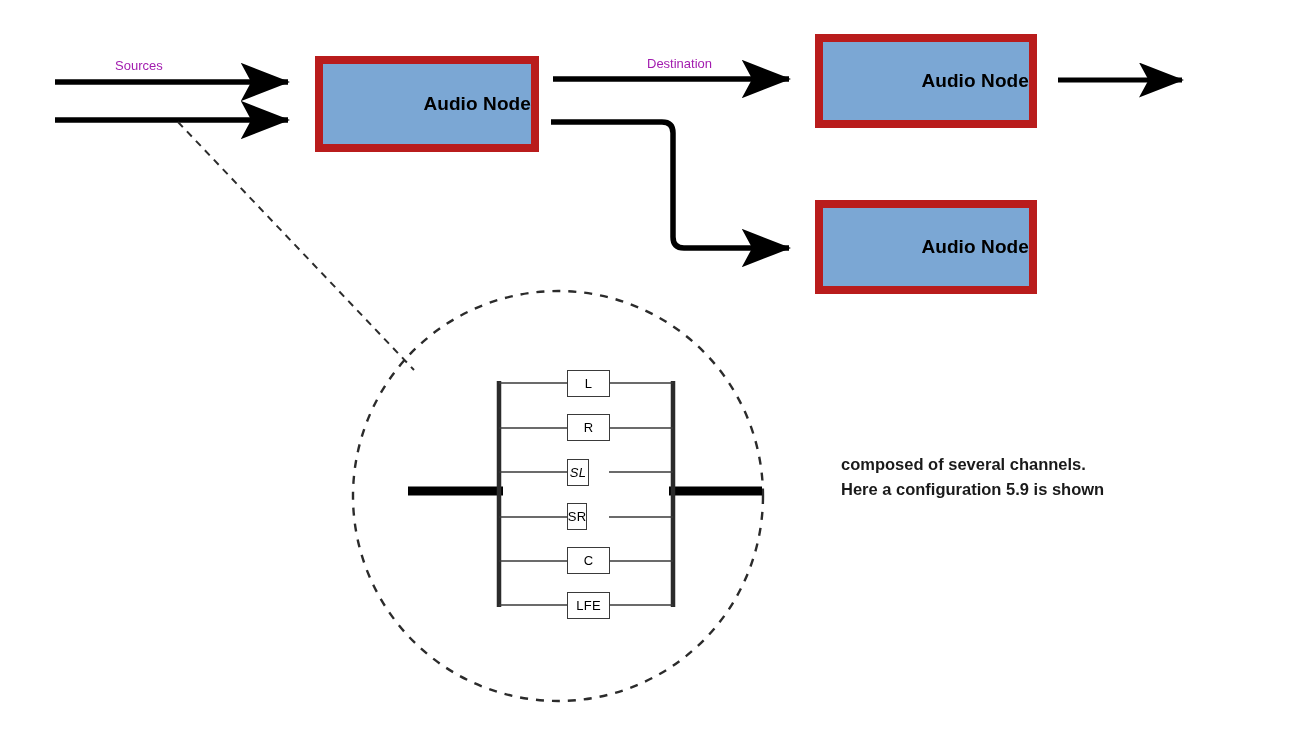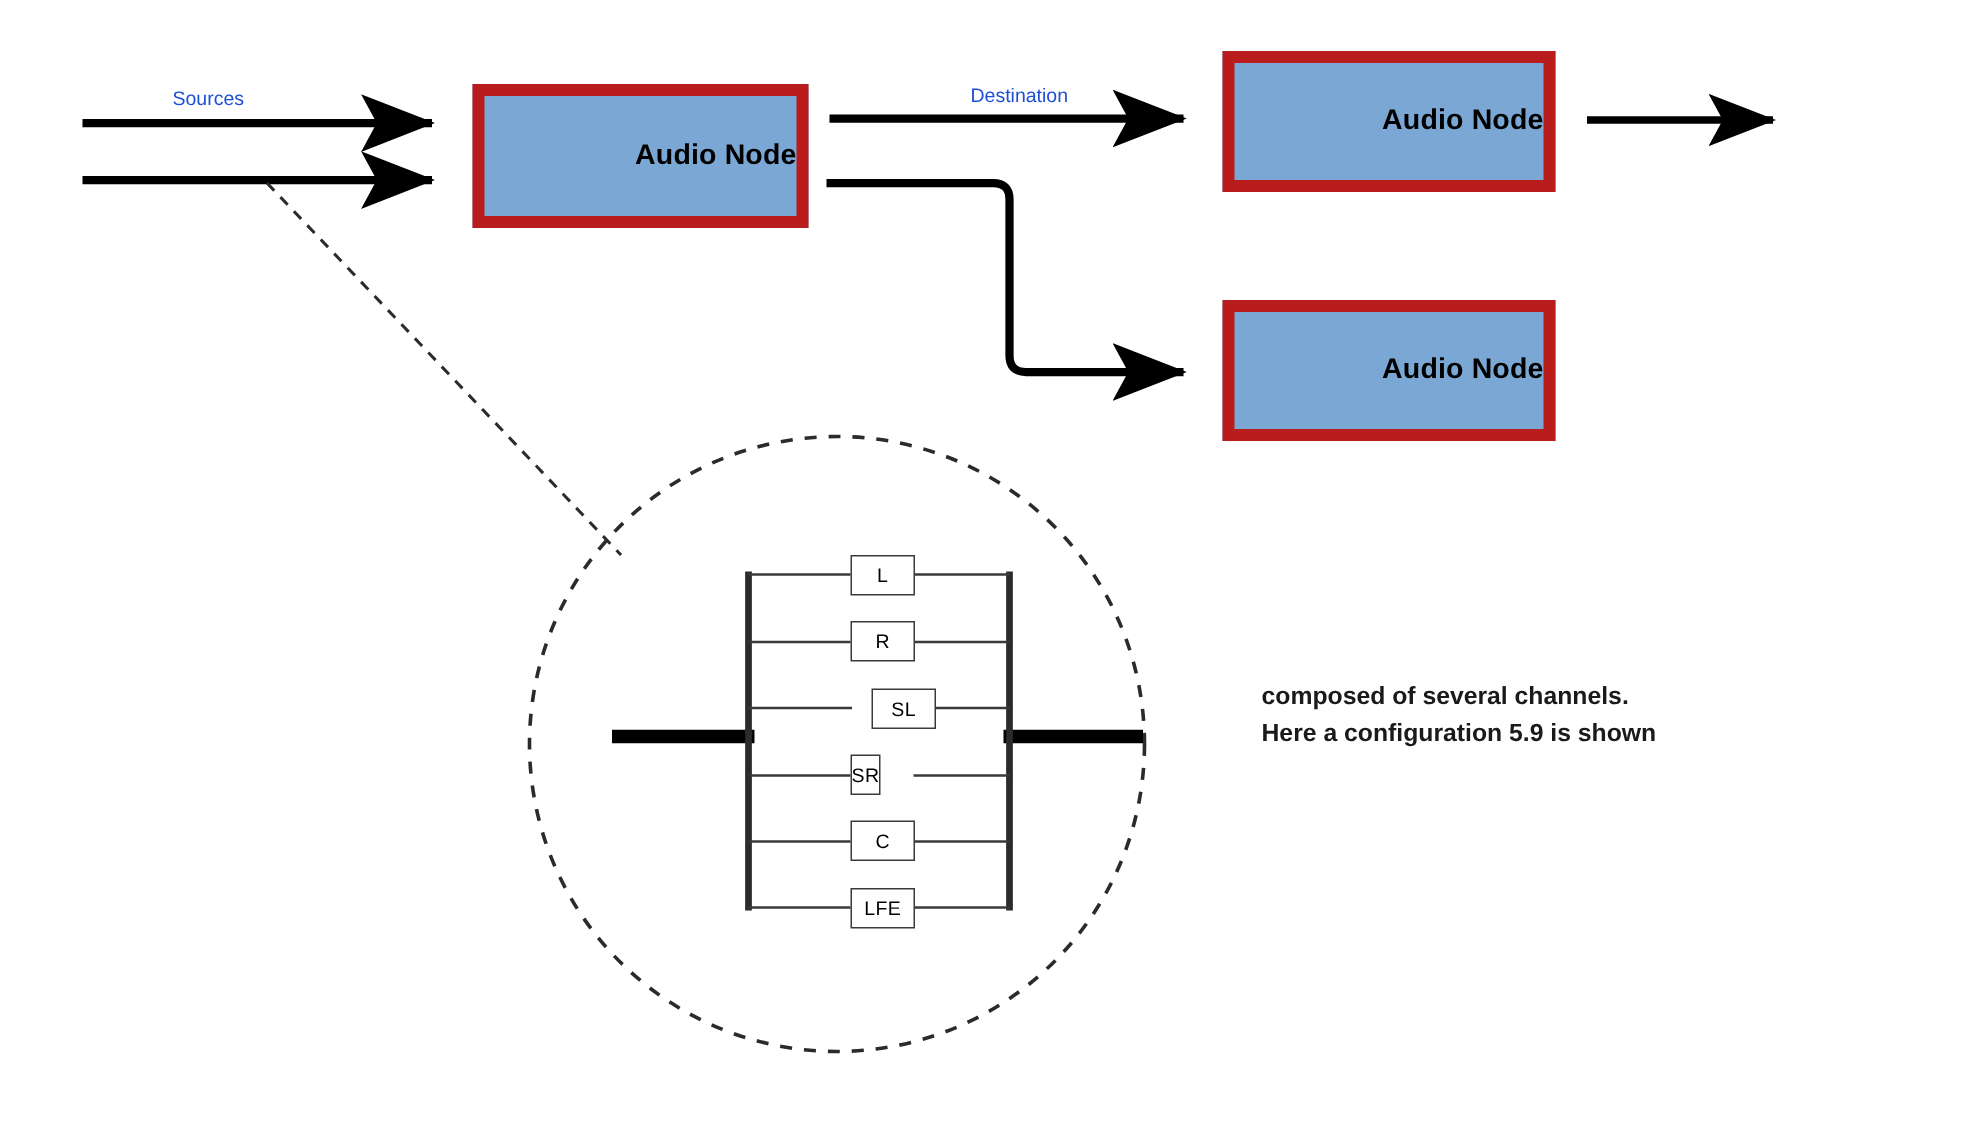--- a/index.html
+++ b/index.html
@@ -39,21 +39,21 @@
     font-weight: bold;
     color: #000000;
     letter-spacing: 0.1px;
     white-space: nowrap;
   }
   .edge-label {
     position: absolute;
     font-family: "Liberation Sans", sans-serif;
     font-size: 13px;
     font-weight: normal;
-    color: #1d4ed8;
+    color: #a21caf;
     white-space: nowrap;
   }
   .note-block {
     position: absolute;
     font-family: "Liberation Sans", sans-serif;
     font-size: 16.5px;
     font-weight: 600;
     color: #1a1a1a;
     line-height: 1.5;
     white-space: nowrap;
@@ -146,21 +146,21 @@
   <div class="edge-label" style="left:115px; top:58px;">Sources</div>
 
   <div class="edge-label" style="left:607px; top:56px;margin-left:40px;">Destination</div>
 
   <div class="chan-box" style="left:567px; top:370px; width:43px; height:27px;">
     <span class="chan-label">L</span>
   </div>
   <div class="chan-box" style="left:567px; top:414px; width:43px; height:27px;">
     <span class="chan-label">R</span>
   </div>
-  <div class="chan-box" style="left:581px; top:459px; width:43px; height:27px;">
+  <div class="chan-box" style="left:567px; top:459px; width:22px; height:27px;font-style:italic;">
     <span class="chan-label">SL</span>
   </div>
   <div class="chan-box" style="left:567px; top:503px; width:20px; height:27px;">
     <span class="chan-label">SR</span>
   </div>
   <div class="chan-box" style="left:567px; top:547px; width:43px; height:27px;">
     <span class="chan-label">C</span>
   </div>
   <div class="chan-box" style="left:567px; top:592px; width:43px; height:27px;">
     <span class="chan-label">LFE</span>

